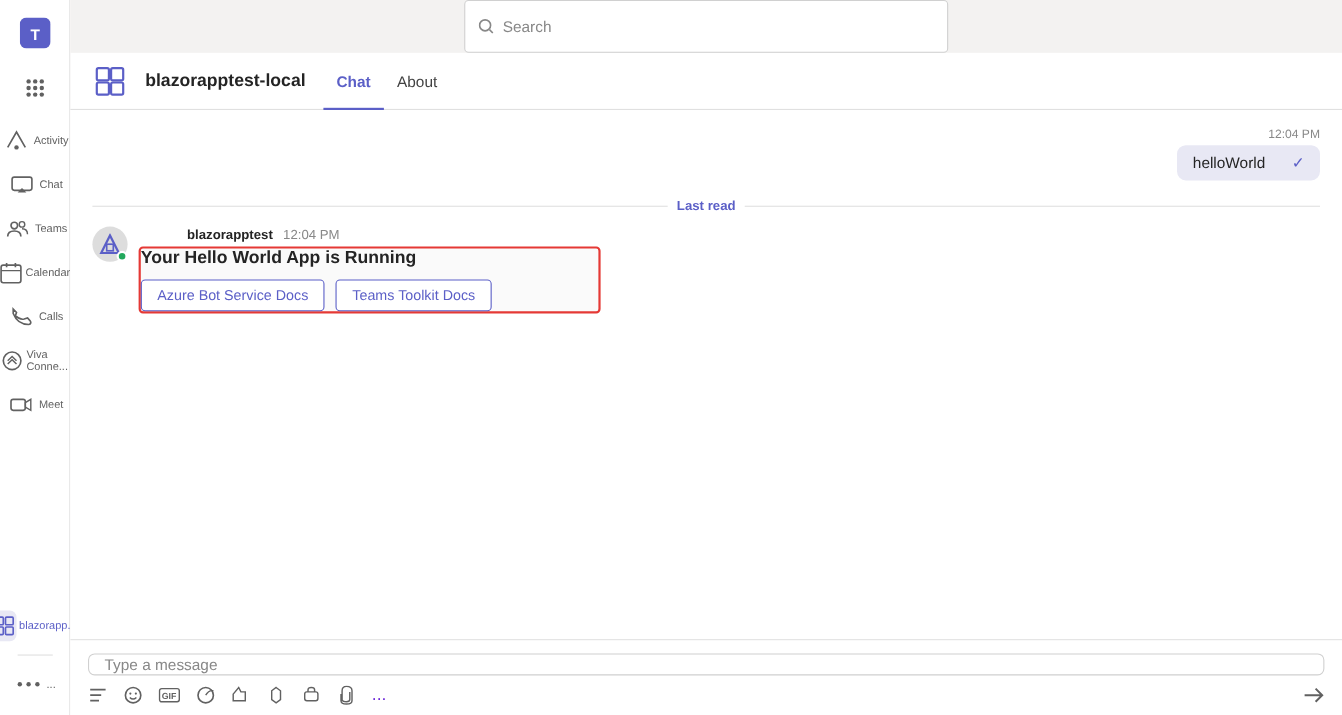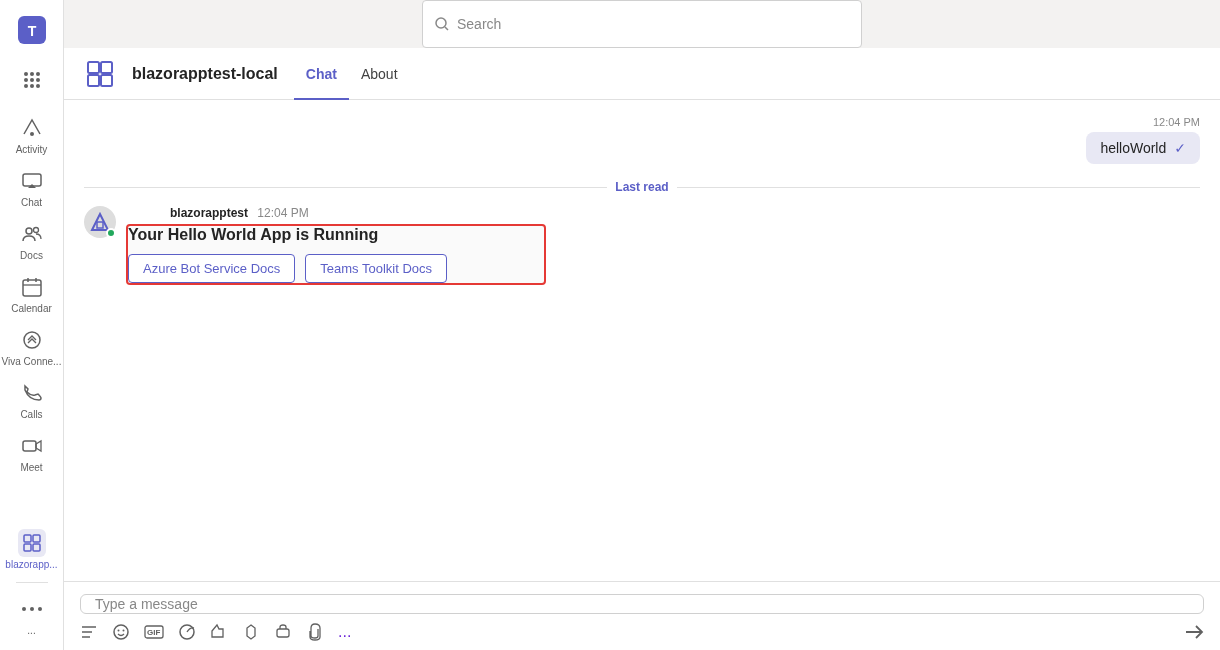--- a/index.html
+++ b/index.html
@@ -28,21 +28,21 @@
       width: 32px;
       height: 32px;
       display: flex;
       align-items: center;
       justify-content: center;
       margin-bottom: 12px;
       cursor: pointer;
     }
     .sidebar-item {
       display: flex;
-      flex-direction: column;
+      flex-direction: row;
       align-items: center;
       justify-content: center;
       width: 100%;
       padding: 6px 0;
       cursor: pointer;
       color: #616161;
       font-size: 11px;
       gap: 2px;
     }
     .sidebar-item.active {
@@ -200,21 +200,21 @@
     }
     .message-outgoing-bubble {
       background: #e8e8f4;
       color: #242424;
       padding: 8px 14px;
       border-radius: 8px;
       font-size: 14px;
       max-width: 300px;
       display: flex;
       align-items: center;
-      gap: 8px;
+      gap: 24px;
     }
     .check-icon {
       color: #5b5fc7;
       font-size: 14px;
     }
 
     
     .message-incoming-wrap {
       display: flex;
       gap: 10px;
@@ -382,53 +382,53 @@
 
   <div class="sidebar-item">
     <div class="icon-box">
       <svg width="22" height="22" viewBox="0 0 22 22" fill="none">
         <circle cx="8" cy="8" r="3" stroke="#616161" stroke-width="1.5" fill="none"></circle>
         <circle cx="15" cy="7" r="2.5" stroke="#616161" stroke-width="1.3" fill="none"></circle>
         <path d="M2 18 Q2 13 8 13 Q14 13 14 18" stroke="#616161" stroke-width="1.5" fill="none"></path>
         <path d="M15 11 Q20 11 20 16" stroke="#616161" stroke-width="1.3" fill="none"></path>
       </svg>
     </div>
-    <span class="sidebar-item-label">Docs</span>
+    <span class="sidebar-item-label">Teams</span>
   </div>
 
   <div class="sidebar-item">
     <div class="icon-box">
       <svg width="22" height="22" viewBox="0 0 22 22" fill="none">
         <rect x="2" y="4" width="18" height="16" rx="2" stroke="#616161" stroke-width="1.5" fill="none"></rect>
         <line x1="7" y1="2" x2="7" y2="6" stroke="#616161" stroke-width="1.5"></line>
         <line x1="15" y1="2" x2="15" y2="6" stroke="#616161" stroke-width="1.5"></line>
         <line x1="2" y1="9" x2="20" y2="9" stroke="#616161" stroke-width="1.3"></line>
       </svg>
     </div>
     <span class="sidebar-item-label">Calendar</span>
   </div>
 
   <div class="sidebar-item">
     <div class="icon-box">
       <svg width="22" height="22" viewBox="0 0 22 22" fill="none">
+        <path d="M4 4 Q4 4 7 7 L6 10 Q10 14 14 13 L17 12 Q20 15 20 16 Q20 18 18 18 Q8 18 4 8 Q4 6 4 4Z" stroke="#616161" stroke-width="1.5" fill="none"></path>
+      </svg>
+    </div>
+    <span class="sidebar-item-label">Calls</span>
+  </div>
+
+  <div class="sidebar-item">
+    <div class="icon-box">
+      <svg width="22" height="22" viewBox="0 0 22 22" fill="none">
         <circle cx="11" cy="11" r="8" stroke="#616161" stroke-width="1.5" fill="none"></circle>
         <path d="M7 11 L11 7 L15 11" stroke="#616161" stroke-width="1.3" fill="none"></path>
         <path d="M7 14 L11 10 L15 14" stroke="#616161" stroke-width="1.3" fill="none"></path>
       </svg>
     </div>
     <span class="sidebar-item-label">Viva Conne...</span>
-  </div>
-
-  <div class="sidebar-item">
-    <div class="icon-box">
-      <svg width="22" height="22" viewBox="0 0 22 22" fill="none">
-        <path d="M4 4 Q4 4 7 7 L6 10 Q10 14 14 13 L17 12 Q20 15 20 16 Q20 18 18 18 Q8 18 4 8 Q4 6 4 4Z" stroke="#616161" stroke-width="1.5" fill="none"></path>
-      </svg>
-    </div>
-    <span class="sidebar-item-label">Calls</span>
   </div>
 
   <div class="sidebar-item">
     <div class="icon-box">
       <svg width="22" height="22" viewBox="0 0 22 22" fill="none">
         <rect x="2" y="6" width="13" height="10" rx="2" stroke="#616161" stroke-width="1.5" fill="none"></rect>
         <path d="M15 9 L20 6 L20 16 L15 13Z" stroke="#616161" stroke-width="1.3" fill="none"></path>
       </svg>
     </div>
     <span class="sidebar-item-label">Meet</span>

